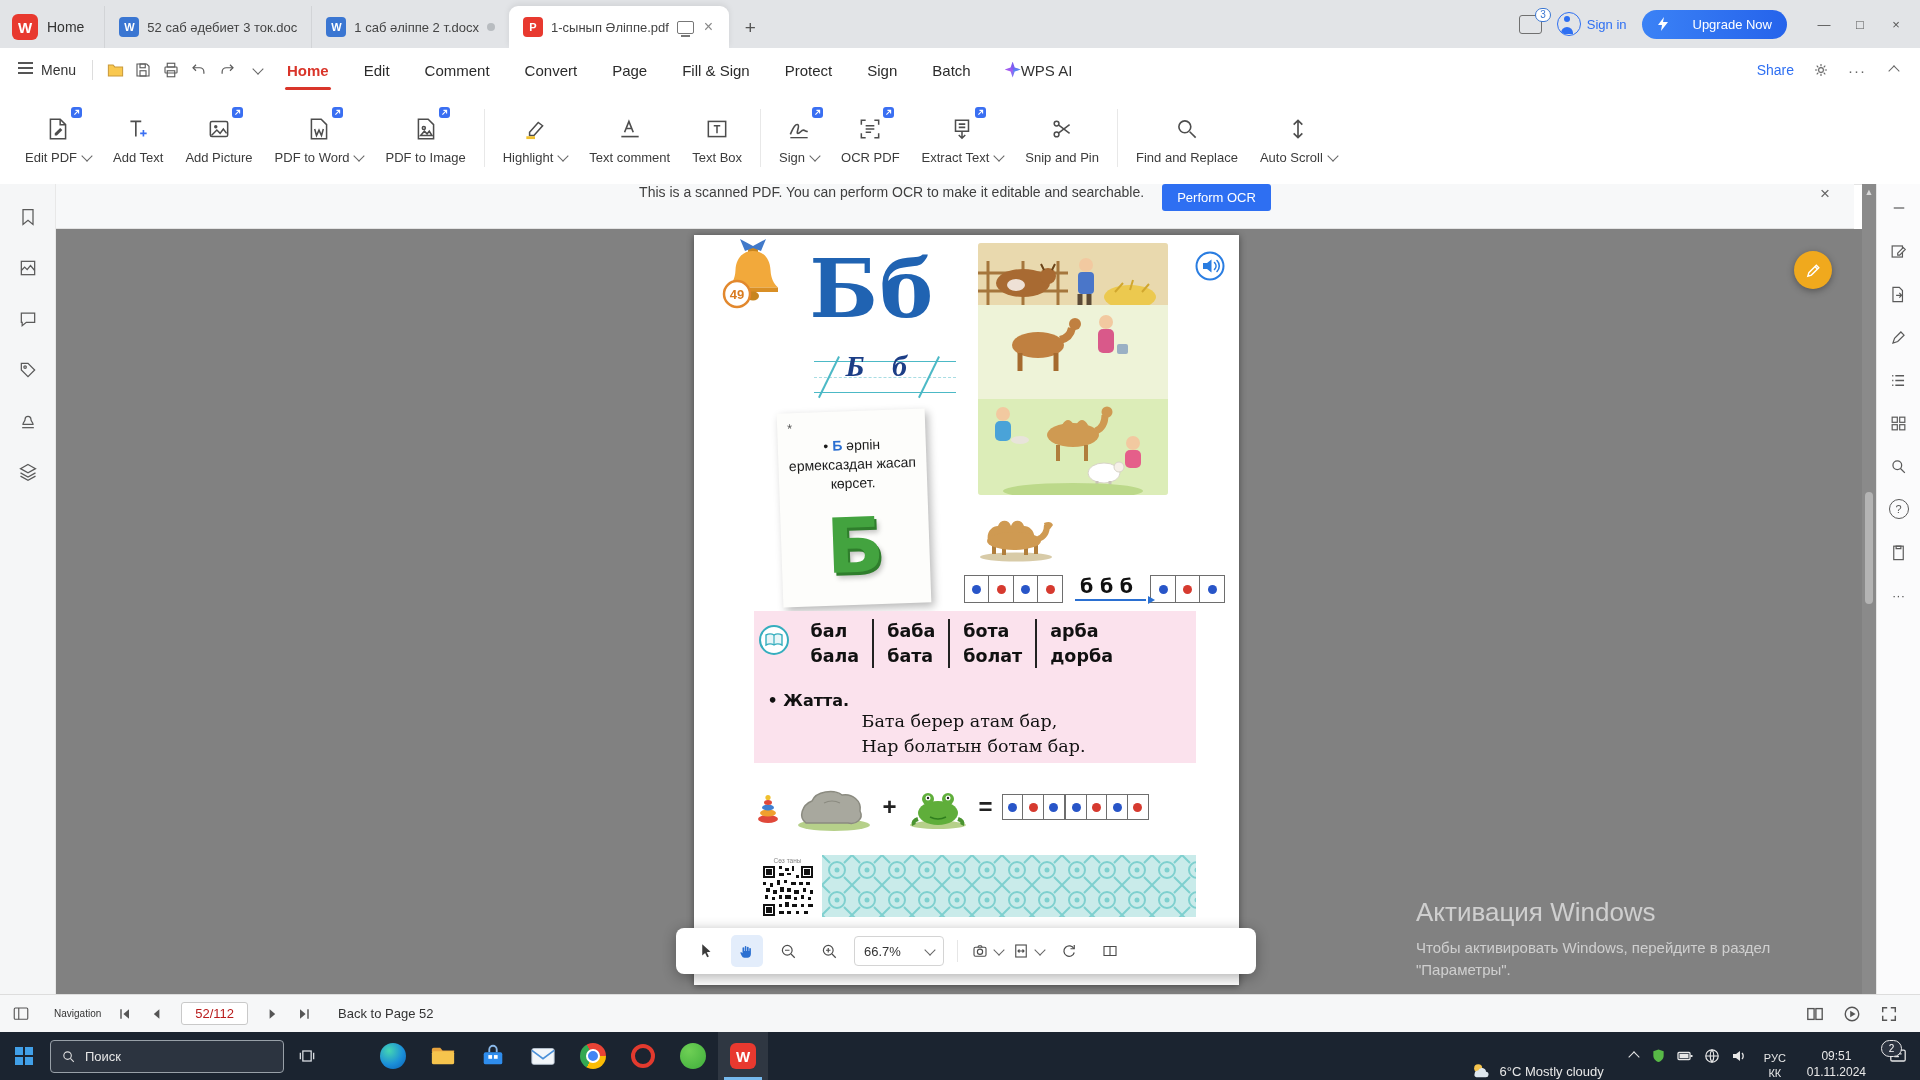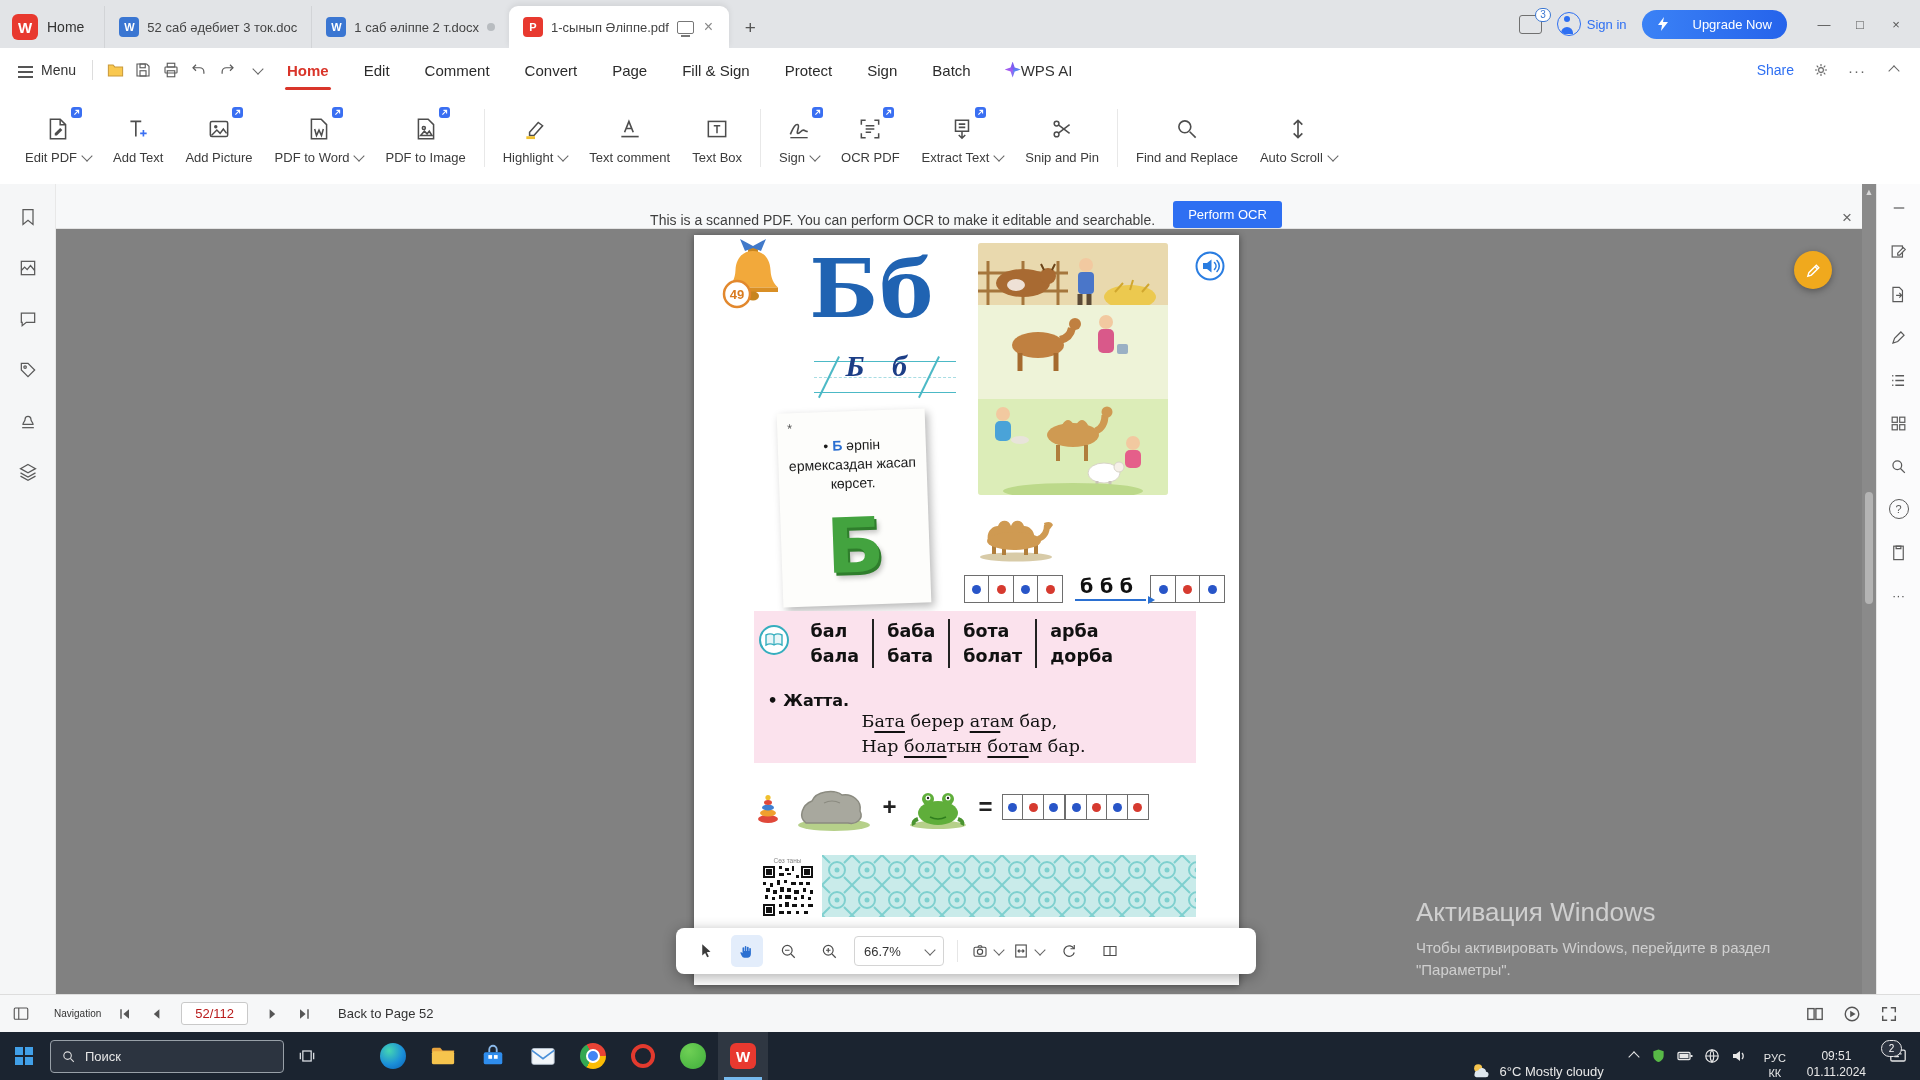--- a/index.html
+++ b/index.html
@@ -27,21 +27,21 @@
 .msg-badge{position:absolute;top:-8px;right:-10px;background:#fff;border:1px solid #3a76d2;color:#3a76d2;font-size:10px;border-radius:8px;padding:0 4px;line-height:12px}
 .signin{display:flex;align-items:center;gap:6px;color:#2e6ff2;font-size:13px}
 .avatar{width:22px;height:22px;border-radius:50%;border:1.6px solid #2e6ff2;position:relative;overflow:hidden}
 .avatar::before{content:"";position:absolute;top:3px;left:6.5px;width:6px;height:6px;border-radius:50%;background:#2e6ff2}
 .avatar::after{content:"";position:absolute;bottom:1px;left:3.5px;width:12px;height:7px;border-radius:7px 7px 0 0;background:#2e6ff2}
 .upgrade{display:flex;align-items:center;gap:24px;background:linear-gradient(90deg,#3b82f6,#2563eb);color:#fff;font-size:13px;padding:7px 15px;border-radius:16px}
 .winbtns{display:flex;align-items:center;margin-left:4px}
 .winbtn{width:36px;height:32px;display:flex;align-items:center;justify-content:center;color:#555;font-size:13px}
 
 .menubar{position:absolute;top:48px;left:0;right:0;height:44px;background:#fff;display:flex;align-items:center;padding:0 10px;border-bottom:1px solid #efefef}
-.menu-btn{display:flex;align-items:flex-end;gap:8px;font-size:14px;color:#333;padding:0 8px}
+.menu-btn{display:flex;align-items:flex-start;gap:8px;font-size:14px;color:#333;padding:0 8px}
 .hamb{width:15px;height:12px;position:relative}
 .hamb::before{content:"";position:absolute;top:0;left:0;right:0;height:2px;background:#555;box-shadow:0 5px 0 #555,0 10px 0 #555}
 .vdiv{width:1px;height:20px;background:#ddd;margin:0 8px}
 .qico{width:28px;height:28px;display:flex;align-items:center;justify-content:center;border-radius:4px}
 .mtabs{display:flex;align-items:center;margin-left:16px;gap:31px}
 .mtab{font-size:15px;color:#2b2b2b;position:relative;padding:11px 2px;white-space:nowrap}
 .mtab.active{color:#d9352a;font-weight:bold}
 .mtab.active::after{content:"";position:absolute;left:0;right:0;bottom:0;height:3px;background:#d9352a;border-radius:2px}
 .wpsai{display:flex;align-items:flex-start;margin-left:32px;font-size:15px;color:#333}
 .ai-spark{width:16px;height:16px;background:conic-gradient(#7b5cf0,#4f8df6,#b05cf0,#7b5cf0);clip-path:polygon(50% 0,63% 37%,100% 50%,63% 63%,50% 100%,37% 63%,0 50%,37% 37%)}
@@ -53,21 +53,21 @@
 .ritem{display:flex;flex-direction:column;align-items:center;gap:8px;padding:0 11px;position:relative}
 .ricon{position:relative;height:30px;display:flex;align-items:flex-end;justify-content:center}
 .rlabel{font-size:13px;color:#3c3c3c;display:flex;align-items:center;white-space:nowrap}
 .pro{position:absolute;top:-5px;right:-11px;width:11px;height:11px;background:#3a6ff2;border-radius:3px;display:flex;align-items:center;justify-content:center}
 .rdiv{width:1px;height:58px;background:#e8e8e8;margin:0 7px}
 
 .workspace{position:absolute;top:184px;left:0;right:0;bottom:86px;display:flex}
 .leftbar{width:56px;background:#f5f6f7;border-right:1px solid #e8e8e8;display:flex;flex-direction:column;align-items:center;padding-top:20px;gap:25px;box-sizing:border-box}
 .lbico{width:26px;height:26px;display:flex;align-items:center;justify-content:center}
 .center{flex:1;display:flex;flex-direction:column;position:relative;min-width:0}
-.notifbar{height:44px;background:#f7f8f9;border-bottom:1px solid #e3e3e3;display:flex;align-items:flex-end;justify-content:center;gap:18px;position:relative;margin-right:0;flex:0 0 auto}
+.notifbar{height:44px;background:#f7f8f9;border-bottom:1px solid #e3e3e3;display:flex;align-items:flex-start;justify-content:center;gap:18px;position:relative;margin-right:22px;flex:0 0 auto}
 .notif-text{font-size:14px;color:#3f3f3f}
 .ocr-btn{background:#2e6ff2;color:#fff;font-size:13px;padding:6px 15px;border-radius:3px}
 .notif-close{position:absolute;right:24px;font-size:17px;color:#666}
 .viewport{flex:1;background:#818181;position:relative;overflow:hidden}
 .vscroll{position:absolute;right:0;top:0;bottom:0;width:14px;background:#8a8a8a;z-index:8;display:flex;justify-content:center}
 .varrow{margin-top:3px;color:#d8d8d8;font-size:9px}
 .vthumb{position:absolute;top:308px;left:3px;width:8px;height:112px;border-radius:4px;background:#b4b4b4}
 .rightbar{width:44px;background:#fbfbfc;border-left:1px solid #e6e6e6;display:flex;flex-direction:column;align-items:center;padding-top:12px;gap:19px;box-sizing:border-box}
 .rbico{width:24px;height:24px;display:flex;align-items:center;justify-content:center;color:#555}
 .help-q{width:18px;height:18px;border:1.5px solid #5a5a5a;border-radius:50%;display:flex;align-items:center;justify-content:center;font-size:11px;color:#5a5a5a}
@@ -98,21 +98,21 @@
 .bbb{font-weight:bold;font-size:19px;color:#111;position:relative;padding:0 3px 6px;font-family:"DejaVu Sans",sans-serif}
 .bbb::after{content:"";position:absolute;left:-2px;right:-10px;bottom:2px;height:2px;background:#2a6fd1}
 .bbb-arrow{position:absolute;right:-19px;bottom:-1px;width:0;height:0;border-left:7px solid #2a6fd1;border-top:4.5px solid transparent;border-bottom:4.5px solid transparent}
 .pink{position:absolute;left:60px;top:376px;width:442px;height:152px;background:#fbe2ed}
 .bookbadge{position:absolute;left:5px;top:14px;width:30px;height:30px;border-radius:50%;background:#fff;border:2px solid #35aebe;display:flex;align-items:center;justify-content:center;box-sizing:border-box}
 .wtable{position:absolute;left:44px;top:8px;display:flex}
 .wcol{display:flex;flex-direction:column;padding:0 13px;font-family:"DejaVu Sans",sans-serif;font-weight:bold;font-size:17.5px;color:#111;line-height:1.4}
 .wcol+.wcol{border-left:2px solid #222}
 .memo{position:absolute;left:14px;top:80px;font-size:16px;font-weight:bold;color:#111;font-family:"DejaVu Sans",sans-serif}
 .poem{position:absolute;left:108px;top:98px;font-family:"DejaVu Serif","Liberation Serif",serif;font-size:17.5px;color:#111;line-height:1.4}
-.useg{text-decoration:underline;text-decoration-thickness:1.8px;text-underline-offset:3.5px}
+.useg{text-decoration-thickness:1.8px;text-underline-offset:3.5px}
 .equation{position:absolute;left:62px;top:548px;display:flex;align-items:center}
 .eq-sym{font-size:24px;font-weight:bold;color:#222;margin:0 9px}
 .eq-rock{margin-left:14px}
 .cells.eq .cell{width:20px;height:24px}
 .cells.eq .cell:nth-child(3){border-right-width:3px}
 .orn-row{position:absolute;left:60px;top:620px;width:442px;height:62px;display:flex}
 .qrbox{width:68px;background:#fff;display:flex;flex-direction:column;align-items:center;justify-content:center;gap:2px;box-sizing:border-box}
 .qrlabel{font-size:6.5px;color:#888}
 .orn{flex:1;height:100%}
 .pfooter{position:absolute;left:0;right:0;top:729px;text-align:center;font-size:7.5px;color:#b2b2b2}

